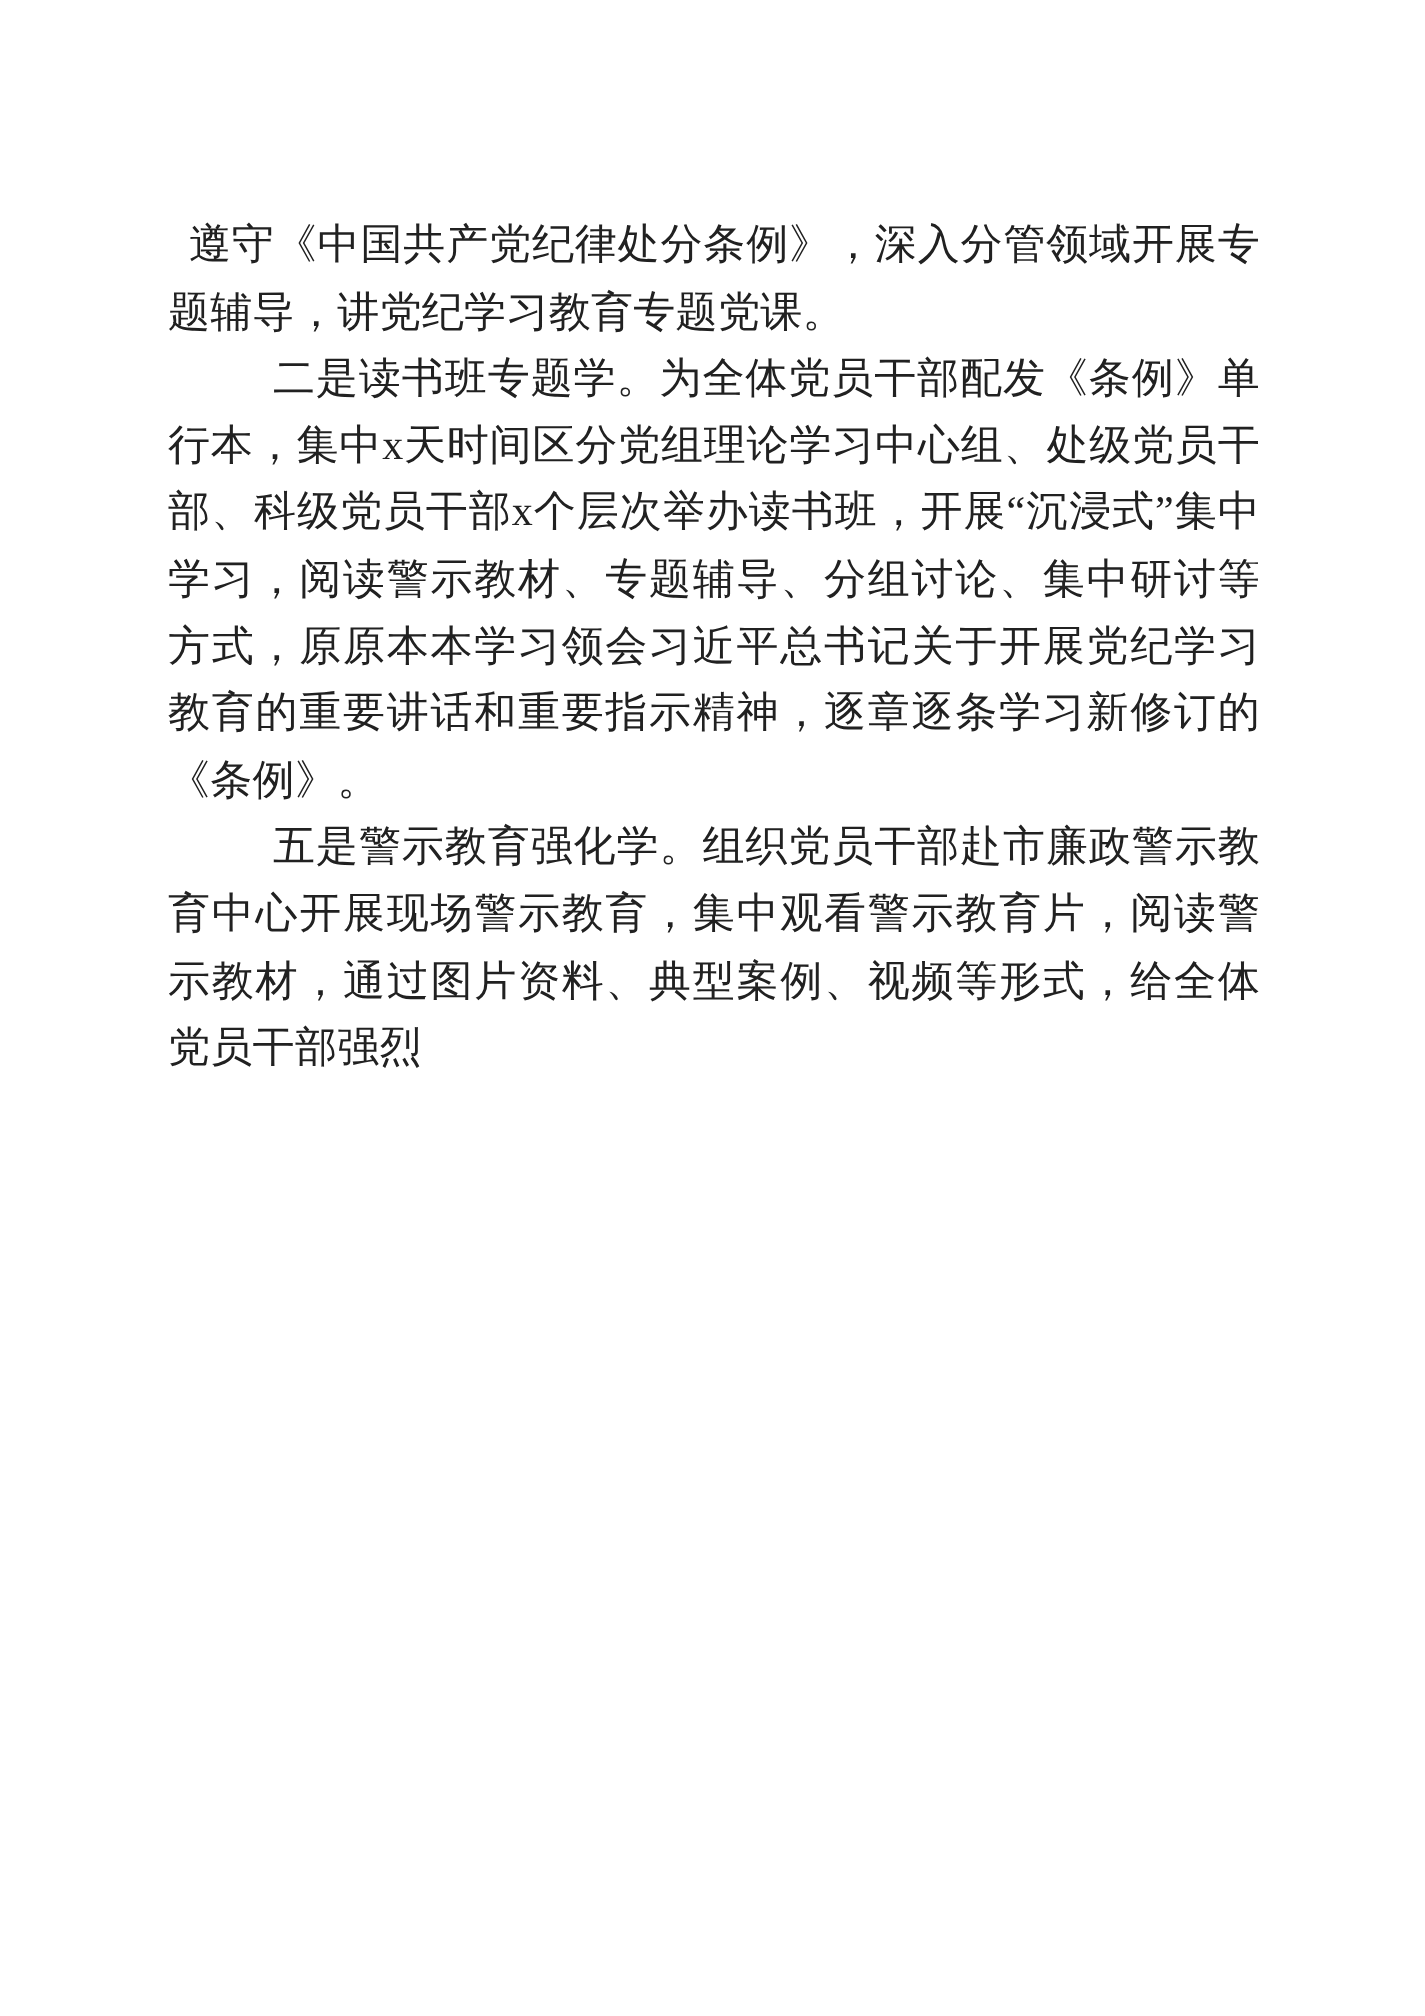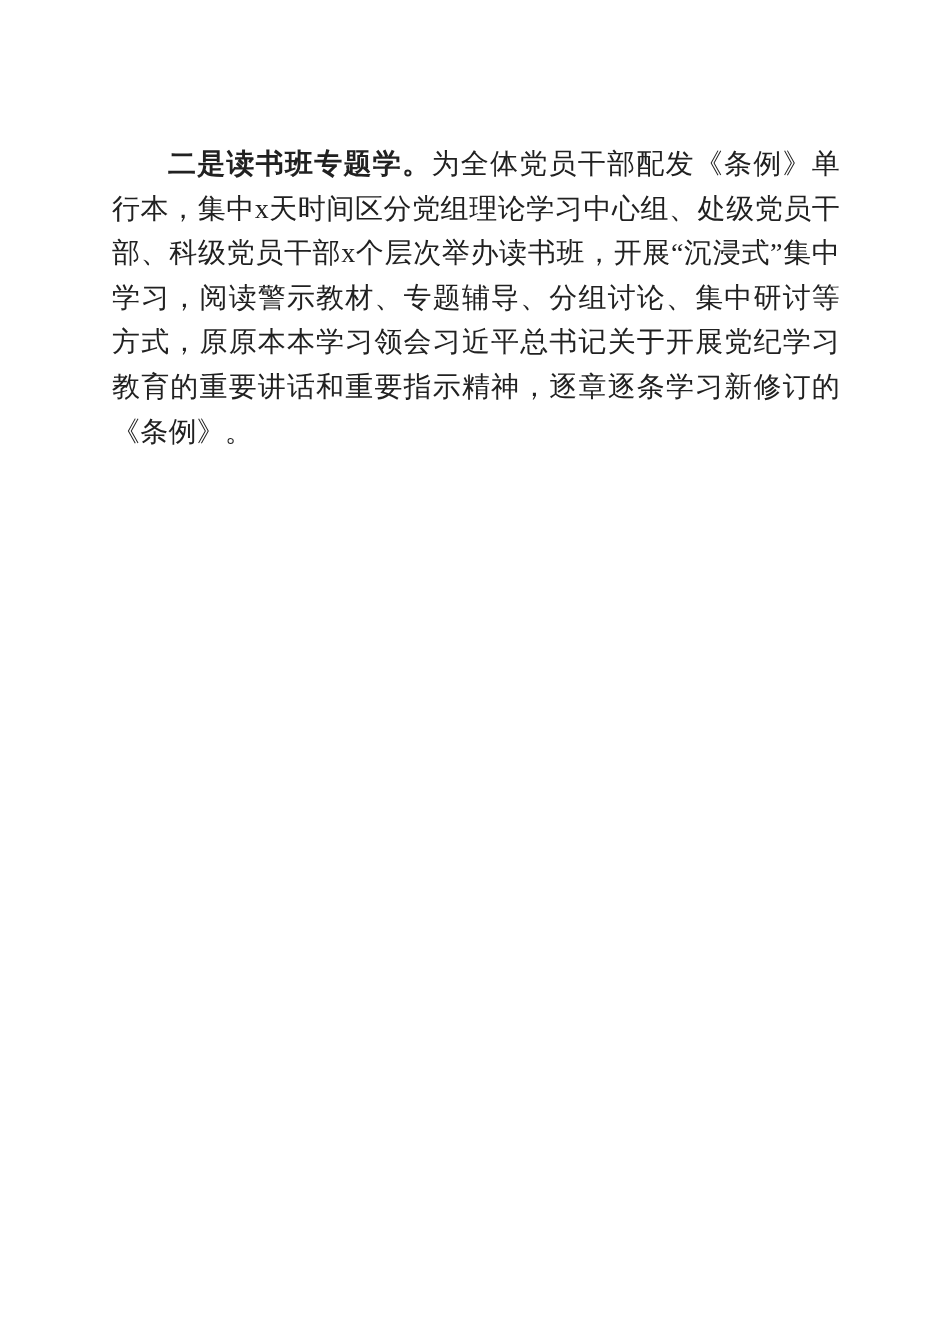--- a/index.html
+++ b/index.html
@@ -26,29 +26,32 @@
     line-height: 44.6px;
     color: #212121;
     text-align: justify;
     text-justify: inter-ideograph;
     letter-spacing: 0.2px;
   }
   .para.indented {
     text-indent: 2em;
   }
   .para .lead {
-    font-weight: 700;
+    font-weight: 400;
+    margin-left: 14px;
   }
 </style>
 </head>
 <body>
 
 <div class="page">
   <div>
 
+    <p class="para"><span class="lead"></span><span>遵守《中国共产党纪律处分条例》，深入分管领域开展专题辅导，讲党纪学习教育专题党课。</span></p>
 
     <p class="para indented"><span class="lead">二是读书班专题学。</span><span>为全体党员干部配发《条例》单行本，集中x天时间区分党组理论学习中心组、处级党员干部、科级党员干部x个层次举办读书班，开展“沉浸式”集中学习，阅读警示教材、专题辅导、分组讨论、集中研讨等方式，原原本本学习领会习近平总书记关于开展党纪学习教育的重要讲话和重要指示精神，逐章逐条学习新修订的《条例》。</span></p>
 
 
 
+    <p class="para indented"><span class="lead">五是警示教育强化学。</span><span>组织党员干部赴市廉政警示教育中心开展现场警示教育，集中观看警示教育片，阅读警示教材，通过图片资料、典型案例、视频等形式，给全体党员干部强烈</span></p>
 
   </div>
 </div>
 
 </body></html>

